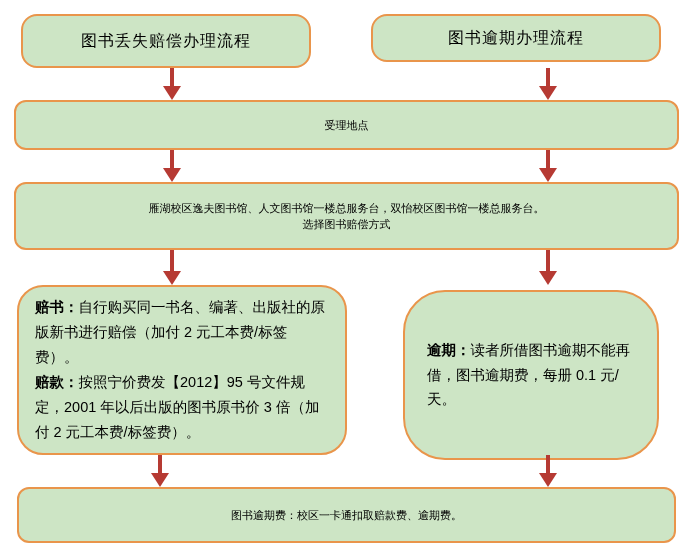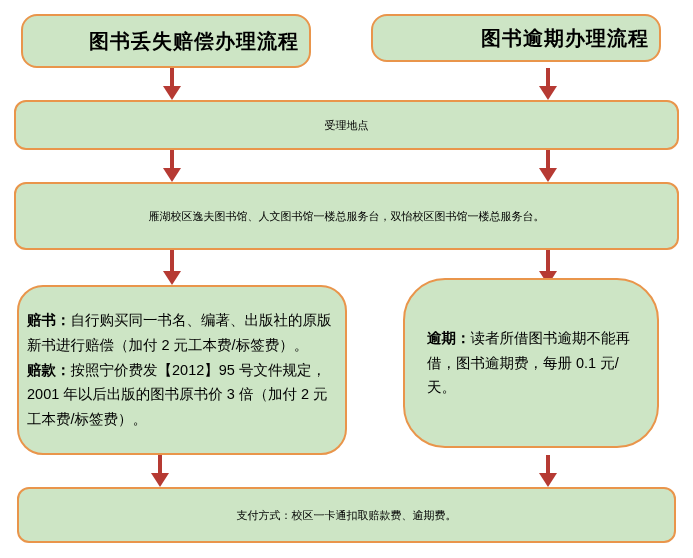--- a/index.html
+++ b/index.html
@@ -38,42 +38,41 @@
     box-sizing: border-box;
   }
 
   .r-sm { border-radius: 12px; }
   .r-md { border-radius: 16px; }
   .r-lg { border-radius: 26px; }
   .r-xl { border-radius: 42px; }
 
   
   .title-box .node-inner {
-    font-size: 20px;
-    font-weight: bold;
+    font-size: 16px;
+    font-weight: normal;
     letter-spacing: 1px;
     line-height: 1.2;
-    text-align: right;
   }
 
   
   .plain-box .node-inner {
     font-size: 11px;
     line-height: 1.5;
   }
 
   
   .body-box {
     align-items: center;
   }
   .body-box .node-inner {
     text-align: left;
     font-size: 14.5px;
     line-height: 1.72;
-    padding: 0 8px;
+    padding: 0 16px;
   }
   .body-box.centered .node-inner {
     padding: 0 22px;
   }
   .lead {
     font-weight: bold;
   }
 
   
   .arrow {
@@ -132,51 +131,52 @@
     <div class="head"></div>
   </div>
   <div class="arrow" style="left:548px; top:150px; height:32px;">
     <div class="shaft" style="height:20px;"></div>
     <div class="head"></div>
   </div>
 
   <div class="node plain-box r-sm" style="left:14px; top:182px; width:665px; height:68px;">
     <div class="node-inner">
       <div>雁湖校区逸夫图书馆、人文图书馆一楼总服务台，双怡校区图书馆一楼总服务台。</div>
+      <div>选择图书赔偿方式</div>
     </div>
   </div>
 
   <div class="arrow" style="left:172px; top:250px; height:35px;">
     <div class="shaft" style="height:23px;"></div>
     <div class="head"></div>
   </div>
   <div class="arrow" style="left:548px; top:250px; height:35px;">
     <div class="shaft" style="height:23px;"></div>
     <div class="head"></div>
   </div>
 
   <div class="node body-box r-lg" style="left:17px; top:285px; width:330px; height:170px;">
     <div class="node-inner">
       <span class="lead">赔书：</span><span>自行购买同一书名、编著、出版社的原版新书进行赔偿（加付 2 元工本费/标签费）。</span><br>
       <span class="lead">赔款：</span><span>按照宁价费发【2012】95 号文件规定，2001 年以后出版的图书原书价 3 倍（加付 2 元工本费/标签费）。</span>
     </div>
   </div>
 
-  <div class="node body-box centered r-xl" style="left:403px; top:278px; width:256px; height:170px;">
+  <div class="node body-box centered r-xl" style="left:403px; top:290px; width:256px; height:170px;">
     <div class="node-inner">
       <span class="lead">逾期：</span><span>读者所借图书逾期不能再借，图书逾期费，每册 0.1 元/天。</span>
     </div>
   </div>
 
   <div class="arrow" style="left:160px; top:455px; height:32px;">
     <div class="shaft" style="height:20px;"></div>
     <div class="head"></div>
   </div>
   <div class="arrow" style="left:548px; top:455px; height:32px;">
     <div class="shaft" style="height:20px;"></div>
     <div class="head"></div>
   </div>
 
   <div class="node plain-box r-sm" style="left:17px; top:487px; width:659px; height:56px;">
-    <div class="node-inner">支付方式：校区一卡通扣取赔款费、逾期费。</div>
+    <div class="node-inner">图书逾期费：校区一卡通扣取赔款费、逾期费。</div>
   </div>
 
 </div>
 
 </body></html>

